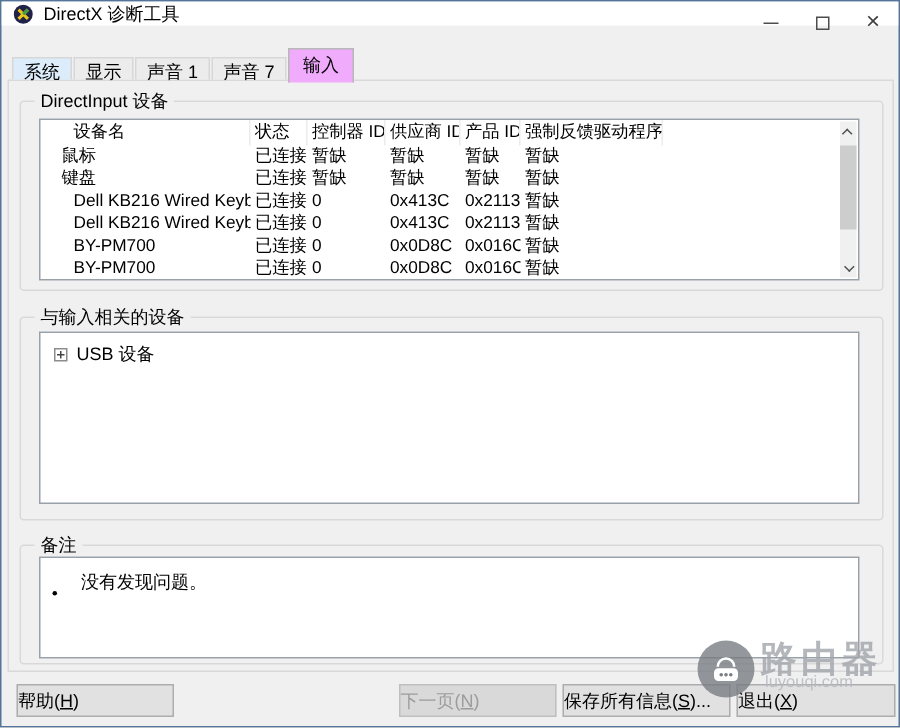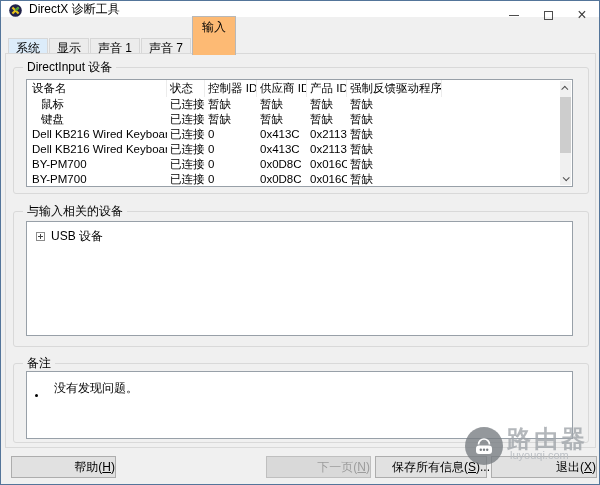--- a/index.html
+++ b/index.html
@@ -16,36 +16,36 @@
   .win-controls{position:absolute;right:0;top:0;height:28px;display:flex;}
   .wc{width:34px;height:28px;display:flex;align-items:center;justify-content:center;color:#4d4d4d;cursor:default;}
   .wc-minline{display:block;width:10px;height:1px;background:#4d4d4d;}
   .wc-maxbox{display:block;width:9px;height:9px;border:1px solid #4d4d4d;}
   .wc-close-glyph{font-size:16px;line-height:16px;color:#3f3f3f;}
   
   .tabs{position:absolute;left:7px;top:30px;height:23px;display:flex;align-items:flex-end;z-index:4;}
   .tab{font-size:12px;height:15px;line-height:18px;padding:0 7px;background:#ececec;
        border:1px solid #d7d7d7;border-bottom:none;margin-right:1px;margin-bottom:1px;white-space:pre;}
   .tab.hovered{background:#dcecfa;}
-  .tab.active{background:#fdba74;height:39px;line-height:21px;border-color:#b8b8b8;margin-bottom:-1px;padding:0 9px;z-index:5;}
+  .tab.active{background:#f0abfc;height:23px;line-height:21px;border-color:#b8b8b8;margin-bottom:-1px;padding:0 9px;z-index:5;}
   
   .sheet{position:absolute;left:4px;top:52px;width:591px;height:395px;background:#f0f0f0;border:1px solid #d9d9d9;z-index:1;}
   
   .groupbox{position:absolute;border:1px solid #d9d9d9;border-radius:3px;z-index:2;}
   .gb-label{position:absolute;top:-8px;left:9px;background:#f0f0f0;padding:0 4px;font-size:12px;line-height:15px;white-space:pre;}
   .gb-di{left:12px;top:66px;width:576px;height:127px;}
   .gb-rel{left:12px;top:210px;width:576px;height:136px;}
   .gb-notes{left:12px;top:362px;width:576px;height:80px;}
   
   .listview{position:absolute;left:25px;top:78px;width:547px;height:108px;background:#fff;border:1px solid #98a0a8;z-index:3;overflow:hidden;}
   .lv-header{display:flex;height:17px;}
   .hcell{font-size:11.5px;line-height:17px;padding:0 3px;border-right:1px solid #ececec;white-space:nowrap;overflow:hidden;}
   .lrow{display:flex;height:15px;}
   .lcell{font-size:11.5px;line-height:15px;padding:0 3px;white-space:nowrap;overflow:hidden;}
-  .c1{width:140px;padding-left:5px;}
+  .c1{width:140px;padding-left:22px;}
   .c1.indent{padding-left:14px;}
   .c2{width:38px;}
   .c3{width:52px;}
   .c4{width:50px;}
   .c5{width:40px;}
   .c6{width:95px;}
   .cfill{flex:1;border-right:none;}
   
   .vscroll{position:absolute;top:1px;right:1px;bottom:1px;width:11px;background:#f0f0f0;}
   .sb-btn{position:absolute;left:0;width:11px;height:14px;display:flex;align-items:center;justify-content:center;}
@@ -61,21 +61,21 @@
   .plusbox{width:9px;height:9px;border:1px solid #8c8c8c;background:#fff;position:relative;margin-right:6px;flex:none;}
   .plusbox::before{content:"";position:absolute;left:1px;right:1px;top:3px;height:1px;background:#444;}
   .plusbox::after{content:"";position:absolute;top:1px;bottom:1px;left:3px;width:1px;background:#444;}
   .tree-label{white-space:pre;}
   
   .notesbox{position:absolute;left:25px;top:370px;width:547px;height:68px;background:#fff;border:1px solid #98a0a8;z-index:3;}
   .note-item{display:flex;align-items:flex-end;padding:8px 0 0 8px;font-size:12px;}
   .bullet{width:3px;height:3px;border-radius:50%;background:#000;margin:6px 16px 0 0;flex:none;}
   
   .btn{position:absolute;top:455px;height:22px;background:#e1e1e1;border:1px solid #adadad;
-       font-size:12px;line-height:20px;text-align:right;z-index:2;white-space:pre;padding-left:16px;}
+       font-size:12px;line-height:20px;text-align:left;z-index:2;white-space:pre;}
   .btn .ak{text-decoration:underline;}
   .btn-help{left:10px;width:105px;}
   .btn-next{left:265px;width:105px;background:#d9d9d9;border-color:#bfbfbf;color:#9c9c9c;}
   .btn-save{left:374px;width:112px;}
   .btn-exit{left:490px;width:106px;}
   
   .watermark{position:absolute;left:0;top:0;width:600px;height:485px;pointer-events:none;z-index:50;border-radius:31px;}
   .wm-circle{position:absolute;left:464px;top:426px;width:38px;height:38px;border-radius:50%;
              background:rgba(118,123,128,0.78);display:flex;align-items:center;justify-content:center;}
   .wm-brand{position:absolute;left:506px;top:422px;font-size:24px;font-weight:bold;letter-spacing:3px;

